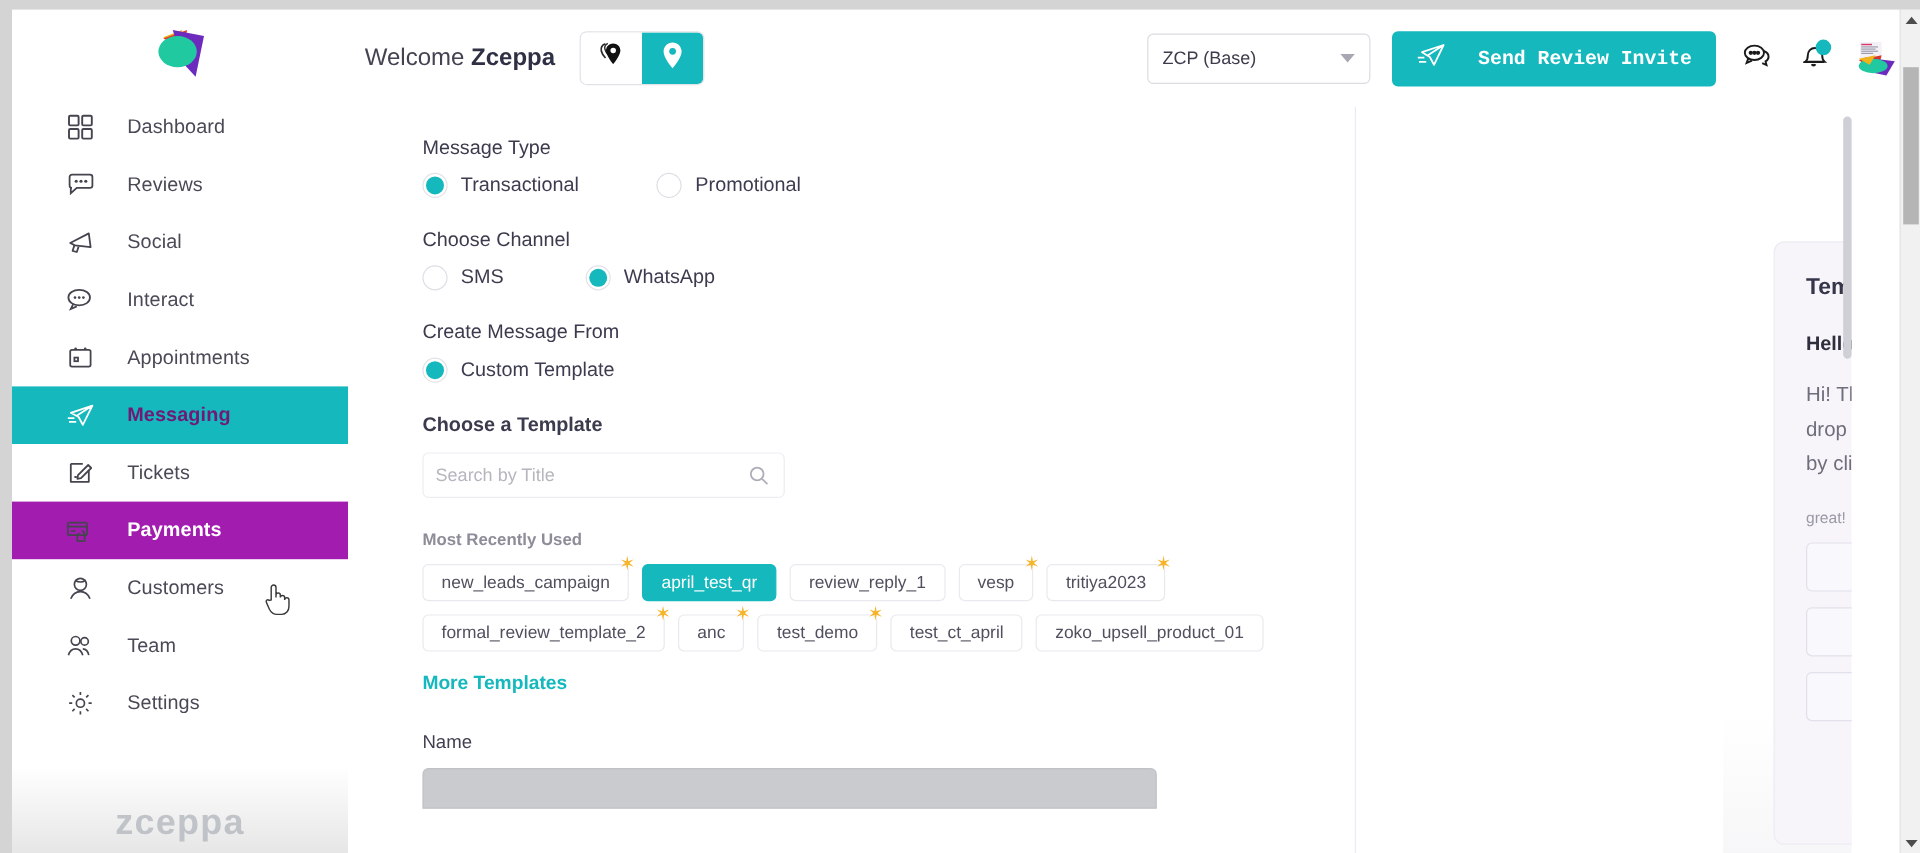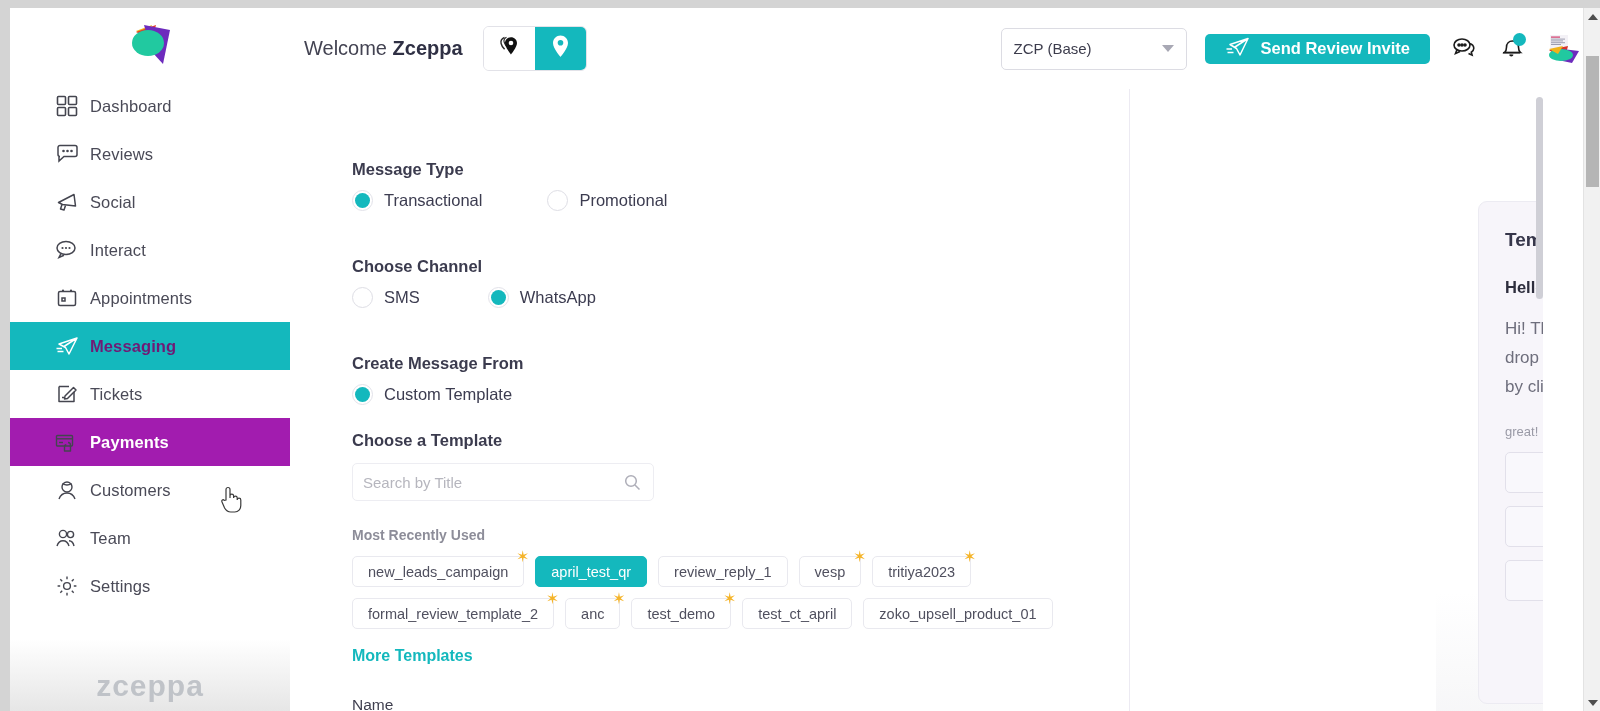--- a/index.html
+++ b/index.html
@@ -28,21 +28,21 @@
   #sidebar-logo {
     height: 72px;
     display: flex; align-items: center; justify-content: center;
   }
   .logo-mark { position: relative; width: 56px; height: 46px; }
   .nav-list { padding-top: 2px; }
   .nav-item {
     display: flex; align-items: center;
     height: 48px;
     padding-left: 44px;
-    gap: 10px;
+    gap: 26px;
     cursor: pointer;
     color: #4a4a57;
   }
   .nav-item .nav-ico {
     width: 26px; height: 26px;
     display: flex; align-items: center; justify-content: center;
     flex: 0 0 26px;
   }
   .nav-item .nav-ico svg { display: block; }
   .nav-label { font-size: 16.5px; letter-spacing: .1px; }
@@ -105,26 +105,26 @@
     background: #ffffff;
     display: flex; align-items: center;
     padding: 0 12px;
     cursor: pointer;
   }
   .biz-select .val { font-size: 15px; color: #3c3c4c; flex: 1; }
   .caret { width: 0; height: 0; border-left: 6px solid transparent;
            border-right: 6px solid transparent; border-top: 7px solid #a8a8b4; }
   .send-btn {
     margin-left: 18px;
-    height: 30px; padding: 0 20px;
+    height: 46px; padding: 0 20px;
     background: #14b8bd; border: none; border-radius: 5px;
     color: #ffffff; font-size: 16.5px; font-weight: bold;
-    display: flex; align-items: center; gap: 11px;
+    display: flex; align-items: center; gap: 27px;
     cursor: pointer; white-space: nowrap;
-    font-family: Liberation Sans, sans-serif;
+    font-family: Liberation Mono, monospace;
   }
   .hdr-ico {
     margin-left: 20px; position: relative;
     width: 28px; height: 30px;
     display: flex; align-items: center; justify-content: center;
     cursor: pointer;
   }
   .bell-dot {
     position: absolute; right: 0px; top: -1px;
     width: 13px; height: 13px; border-radius: 50%;
@@ -146,23 +146,22 @@
   #divider {
     position: absolute; left: 1129px; top: 89px;
     width: 1px; height: 622px; background: #eceaf2;
   }
   #form-col {
     position: absolute; left: 0; top: 0;
     width: 1129px; height: 622px;
     padding: 25px 0 0 62px;
   }
   .field-label {
-    font-size: 16.5px; font-weight: bold; color: #3b3b4e;
+    font-size: 16.5px; font-weight: normal; color: #3b3b4e;
     margin-bottom: 11px;
-    margin-top: 46px;
   }
   .radio-row { display: flex; align-items: flex-end; margin-bottom: 26px; gap: 16px; }
   .radio-opt { display: flex; align-items: center; cursor: pointer; }
   .radio {
     width: 21px; height: 21px; border-radius: 50%;
     border: 1px solid #dedee5; background: #fff;
     display: flex; align-items: center; justify-content: center;
     flex: 0 0 21px;
   }
   .radio.on { border-color: #e2e2e9; }

